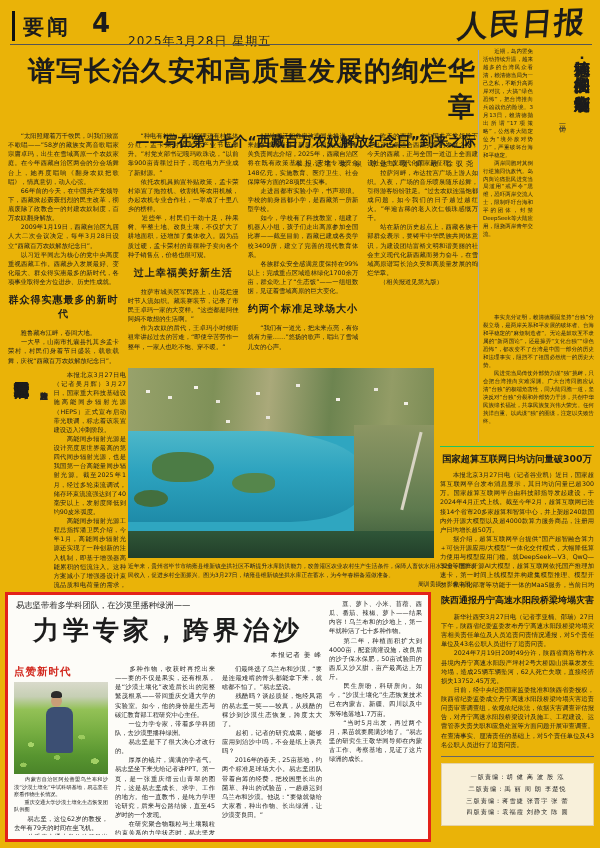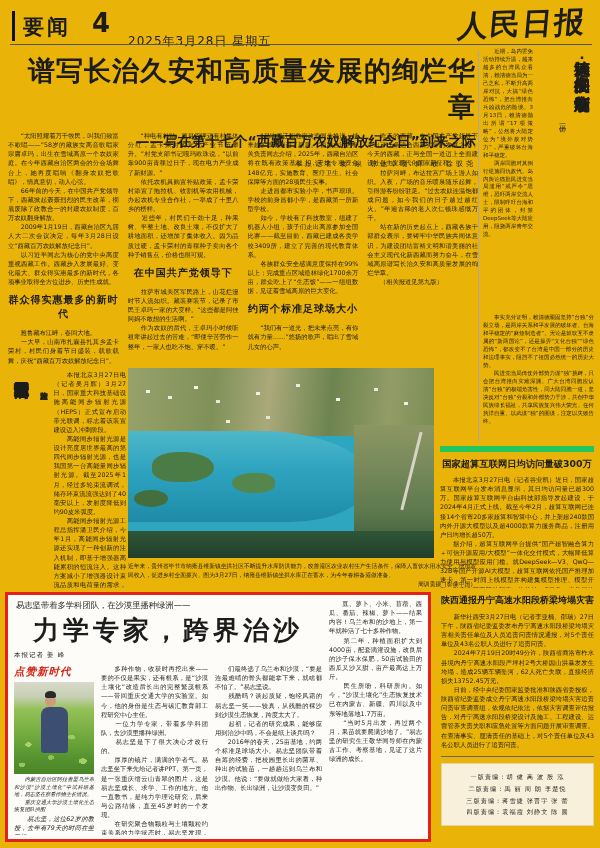--- a/index.html
+++ b/index.html
@@ -52,32 +52,32 @@
   .rail{position:absolute;left:483px;top:48px;width:111px;height:394px;overflow:hidden;}
   .rail-top{display:flex;height:260px;overflow:hidden;}
   .rail-side{width:50px;overflow:hidden;}
   .tiny{font-size:5.5px;line-height:1.45;text-align:justify;white-space:pre-line;color:#1d1d1d;}
   .rail-hwrap{flex:1;display:flex;justify-content:flex-end;gap:3px;}
   .rail-author{writing-mode:vertical-rl;text-orientation:upright;font-size:7px;margin-top:72px;color:#333;}
   .rail-h{writing-mode:vertical-rl;text-orientation:upright;font-size:16px;font-weight:900;line-height:1.5;}
   .rail-body{margin-top:6px;height:124px;overflow:hidden;}
   
   .scnet{position:absolute;left:440px;top:446px;width:154px;height:142px;overflow:hidden;
-         border-top:6px solid #22c55e;padding-top:6px;box-sizing:border-box;}
+         border-top:1px solid #22c55e;padding-top:6px;box-sizing:border-box;}
   .scnet-h{font-size:9.3px;font-weight:900;text-align:center;}
   .scnet-b{margin-top:4px;}
   
   .redbox{position:absolute;left:5px;top:592px;width:426px;height:250px;border:3px solid #e3221a;
           background:#fdfcf8;padding:4px 6px;box-sizing:border-box;display:flex;gap:7px;overflow:hidden;}
   .rb-left{width:308px;display:flex;flex-direction:column;overflow:hidden;}
   .rb-kicker{font-size:8.3px;margin:1px 0 2px 2px;}
   .rb-h{font-size:26px;font-weight:900;text-align:center;letter-spacing:4px;}
-  .rb-by{font-size:6.5px;text-align:left;margin:3px 0 4px;letter-spacing:1px;}
+  .rb-by{font-size:6.5px;text-align:right;margin:3px 0 4px;letter-spacing:1px;}
   .rb-cols{display:flex;gap:7px;flex:1;overflow:hidden;}
-  .rb-colA{width:80px;overflow:hidden;font-style:italic;}
+  .rb-colA{width:94px;overflow:hidden;}
   .badge{color:#d2281e;font-weight:900;font-size:10.5px;letter-spacing:1px;margin:1px 0 3px;}
   .rphoto{position:relative;width:100%;height:92px;overflow:hidden;
           background:linear-gradient(180deg,#d9dacb 0%,#c6cfb4 16%,#93c156 30%,#76ad41 55%,#589530 80%,#4a8429 100%);}
   .rphoto::after{content:"";position:absolute;inset:0;background:
      radial-gradient(7px 5px at 18% 68%,#a6d468 45%,transparent 47%),
      radial-gradient(8px 5px at 72% 60%,#9ccb5e 45%,transparent 47%),
      radial-gradient(7px 5px at 46% 82%,#8fc254 45%,transparent 47%),
      radial-gradient(9px 6px at 86% 86%,#a2d065 45%,transparent 47%),
      radial-gradient(7px 5px at 10% 90%,#97c75a 45%,transparent 47%);}
   .man-hair{position:absolute;left:39%;top:10%;width:11px;height:7px;background:#2a2a2a;border-radius:50% 50% 20% 20%;z-index:2;}
@@ -117,21 +117,21 @@
 　　2009年1月19日，西藏自治区九届人大二次会议决定，每年3月28日设立“西藏百万农奴解放纪念日”。
 　　以习近平同志为核心的党中央高度重视西藏工作。西藏步入发展最好、变化最大、群众得实惠最多的新时代，各项事业取得全方位进步、历史性成就。</div>
       <div class="subhead">群众得实惠最多的新时代</div>
       <div class="bodytext">　　雅鲁藏布江畔，春回大地。
 　　一大早，山南市扎囊县扎其乡孟卡荣村，村民们身着节日盛装，载歌载舞，庆祝“西藏百万农奴解放纪念日”。</div>
     </div>
     <div class="mcol">
       <div class="bodytext">　　“种电有补贴，项目管理还有村集体分红，孟卡荣村的光伏产业节节攀升。”村党支部书记嘎玛欧珠说，“以前靠900亩青稞过日子，现在电力产业成了新财源。”
 　　依托农机具购置补贴政策，孟卡荣村添置了拖拉机、收割机等农用机械，办起农机专业合作社，一举成了十里八乡的榜样。
 　　近些年，村民们干劲十足，种果树、平整土地、改良土壤，不仅扩大了耕地面积，还增加了集体收入。因为品质过硬，孟卡荣村的青稞种子卖向各个种子销售点，价格也很可观。</div>
-      <div class="subhead">在中国共产党领导下</div>
+      <div class="subhead">过上幸福美好新生活</div>
       <div class="bodytext">　　拉萨市城关区军民路上，山花烂漫时节人流如织。藏装赛装节，记录了市民王卓玛一家的大变样。“这些都是阿佳阿妈不敢想的生活啊。”
 　　作为农奴的后代，王卓玛小时候听祖辈讲起过去的苦难，“即使辛苦劳作一整年，一家人也吃不饱、穿不暖。”</div>
     </div>
     <div class="mcol">
       <div class="bodytext">　　“易地搬迁和危房改造同步推进，越来越多群众搬进了新居。”西藏自治区有关负责同志介绍，2025年，西藏自治区将在既有政策基础上，安排专项资金148亿元，实施教育、医疗卫生、社会保障等方面的28项民生实事。
 　　走进昌都市实验小学，书声琅琅。学校的前身昌都小学，是西藏第一所新型学校。
 　　如今，学校有了科技教室，组建了机器人小组，孩子们走出高原参加全国比赛——截至目前，西藏已建成各类学校3409所，建立了完善的现代教育体系。
 　　各族群众安全感满意度保持在99%以上；完成重点区域造林绿化1700余万亩，群众吃上了“生态饭”——一组组数据，见证着雪域高原的巨大变化。</div>
       <div class="subhead">约两个标准足球场大小</div>
       <div class="bodytext">　　“我们有一道光，把未来点亮，有你就有力量……”悠扬的歌声，唱出了雪域儿女的心声。</div>

